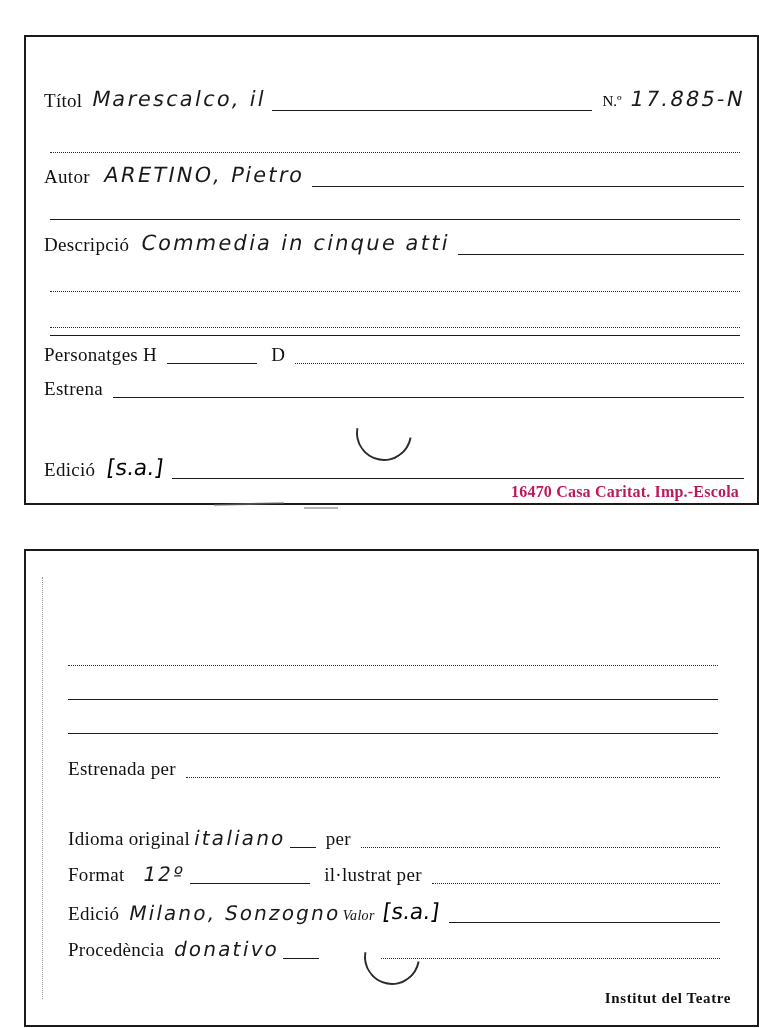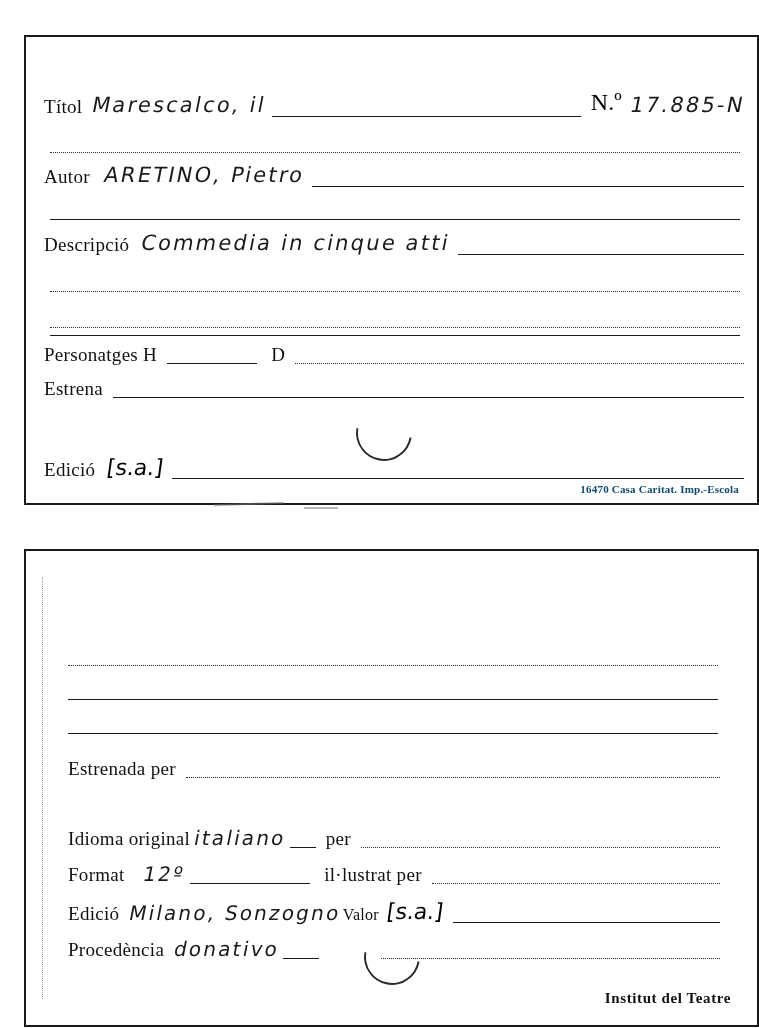--- a/index.html
+++ b/index.html
@@ -65,21 +65,21 @@
     white-space: nowrap;
   }
   .lbl {
     font-family: "Liberation Serif", serif;
     font-size: 19px;
     letter-spacing: 0.3px;
     line-height: 1;
     padding-bottom: 3px;
     color: #111;
   }
-  .lbl.small { font-size: 16px; }
+  .lbl.small { font-size: 14px; font-style: italic; }
 
   
   .hand {
     font-family: "DejaVu Sans", sans-serif;
     font-size: 20px;
     line-height: 1;
     letter-spacing: 2.2px;
     color: #1a1a1a;
     padding-bottom: 3px;
     transform: skewX(-11deg);
@@ -104,31 +104,31 @@
   .hline {
     position: absolute;
     height: 0;
     border-bottom: 1.5px solid #1b1b1b;
   }
   .hline.dot  { border-bottom: 1.6px dotted #2a2a2a; }
 
   
   .num-label {
     font-family: "Liberation Serif", serif;
-    font-size: 24px;
+    font-size: 15px;
     padding-bottom: 3px;
   }
 
   .footer-note {
     position: absolute;
     font-family: "Liberation Serif", serif;
     font-weight: bold;
-    font-size: 11px;
+    font-size: 16px;
     letter-spacing: 0.2px;
-    color: #0c4a6e;
+    color: #be185d;
   }
 
   .section-title {
     position: absolute;
     width: 100%;
     text-align: center;
     font-family: "Liberation Serif", serif;
     font-size: 21px;
     letter-spacing: 1.6px;
     color: #111;

